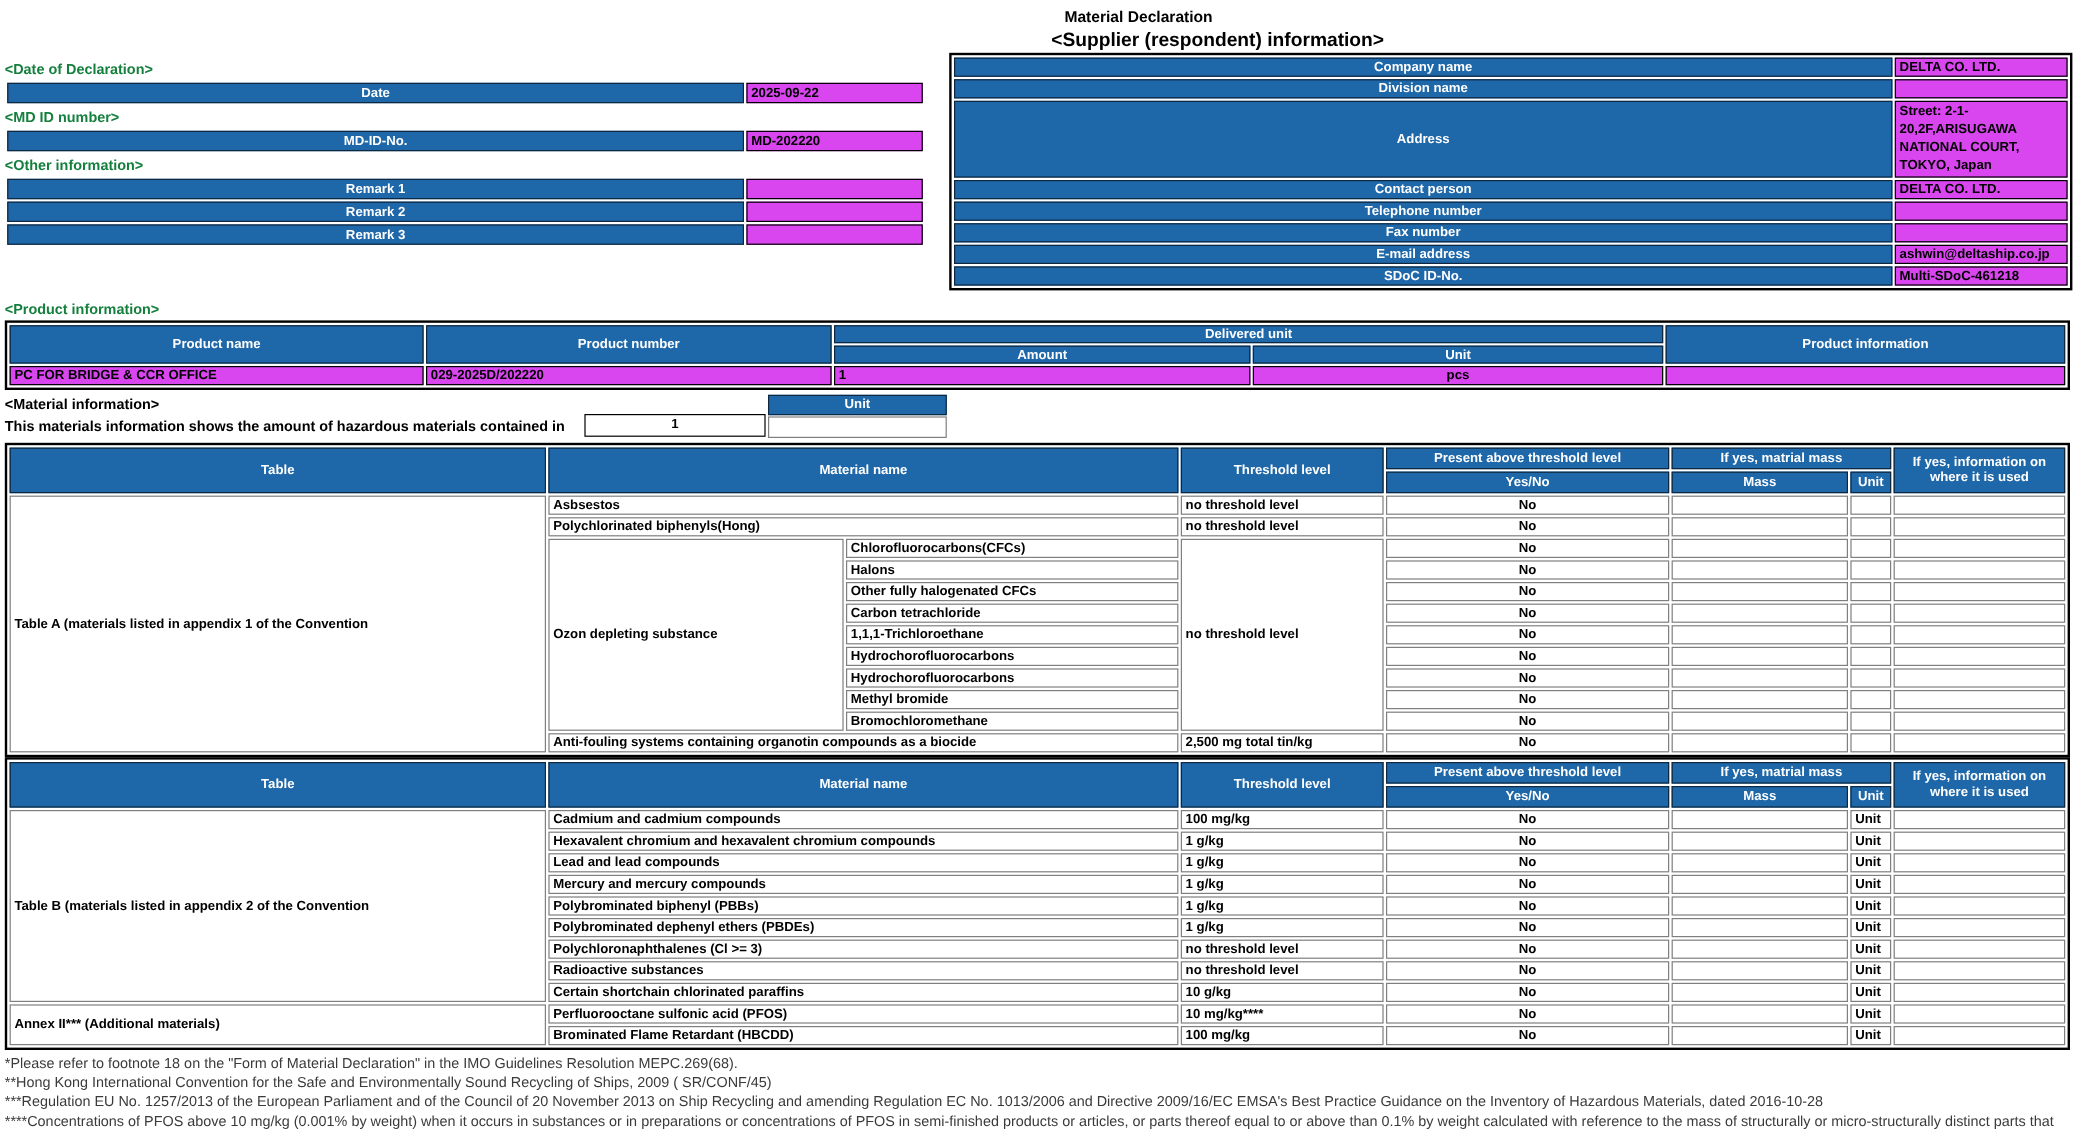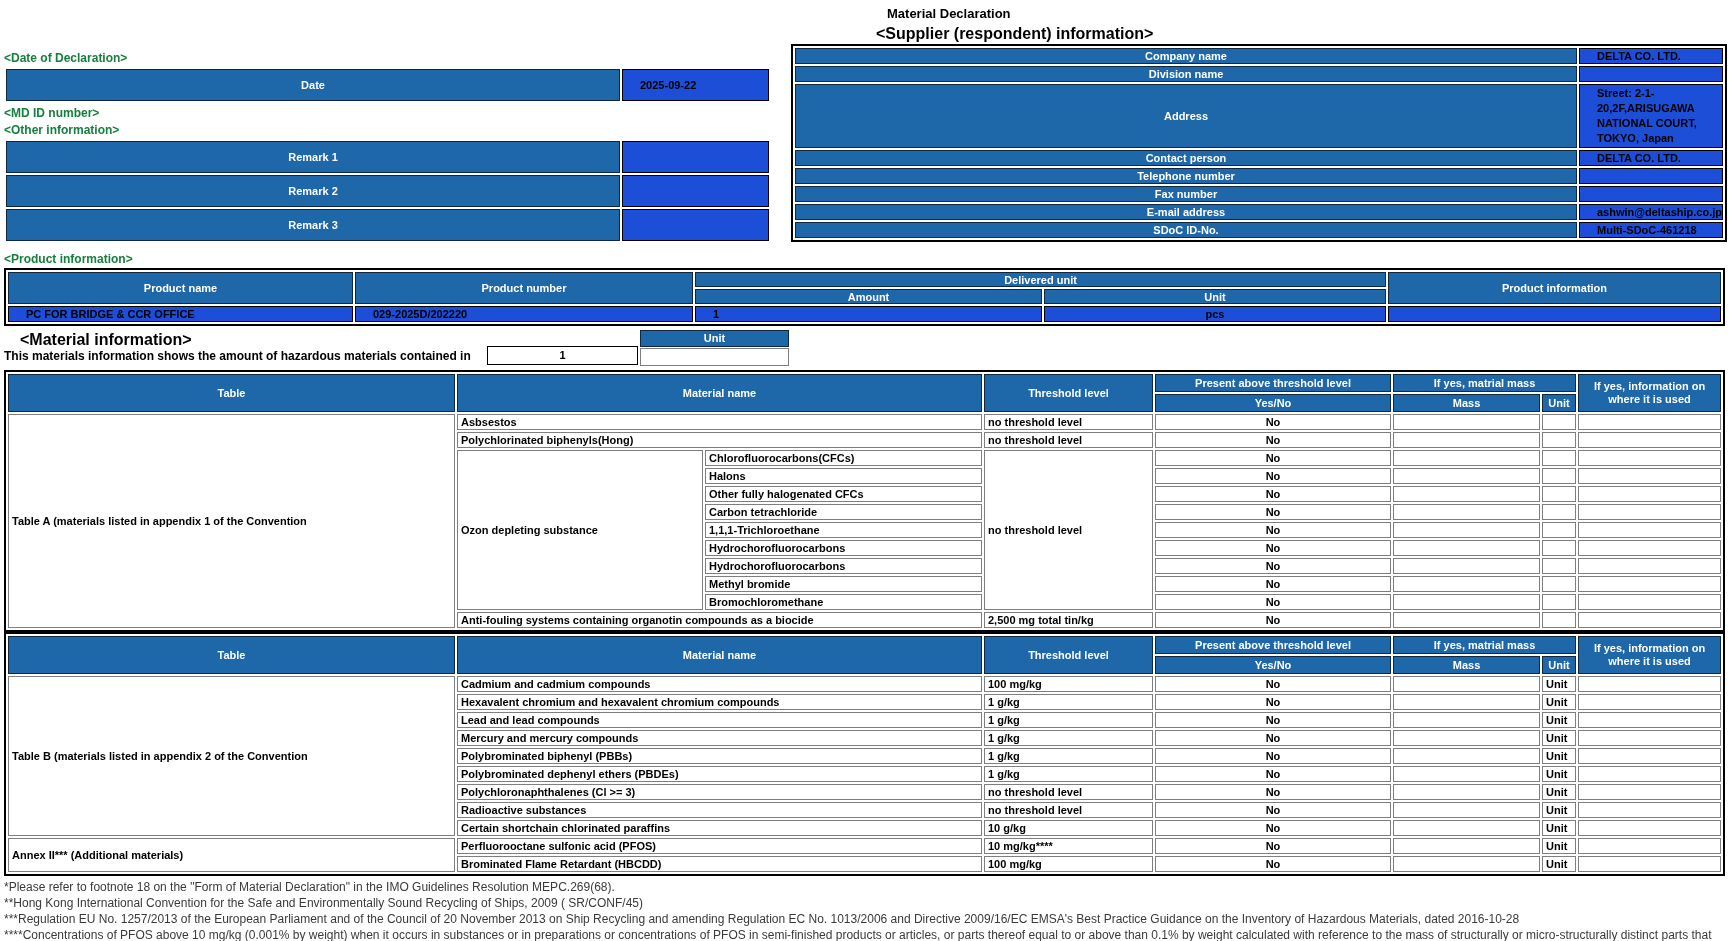--- a/index.html
+++ b/index.html
@@ -14,51 +14,51 @@
   .section-label { font-weight: bold; font-size: 12px; color: #15803d; margin: 3px 0 2px 0; }
 
   table { border-collapse: separate; border-spacing: 2px; table-layout: fixed; }
   td { vertical-align: middle; overflow: hidden; }
 
   .blue {
     background: #1e67a8; color: #fff; font-weight: bold; text-align: center;
     border: 1px solid #10283f; font-size: 11px; padding: 1px 3px;
   }
   .val {
-    background: #1d4ed8; color: #000; font-weight: bold; text-align: left;
-    border: 1px solid #000; font-size: 11px; padding: 1px 17px;
+    background: #d946ef; color: #000; font-weight: bold; text-align: left;
+    border: 1px solid #000; font-size: 11px; padding: 1px 3px;
   }
   .cellg {
     background: #fff; color: #000; font-weight: bold; text-align: left;
     border: 1px solid #7f7f7f; font-size: 11px; padding: 0 3px;
   }
 
   
   .top { display: flex; align-items: flex-start; }
   .top-left { width: 768px; flex: none; padding-top: 48px; }
   .kv { width: 767px; }
-  .kv td { height: 32px; margin-left: 28px; }
+  .kv td { height: 17px; margin-left: 28px; }
   .kv .lab { width: 614px; }
   .top-right { margin-left: 19px; flex: none; }
   .md-title { font-weight: bold; font-size: 13px; margin: 6px 0 4px 96px; }
   .supplier-label { font-weight: bold; font-size: 16px; margin: 0 0 1px 85px; }
   .supplier { width: 936px; border: 2px solid #000; }
   .supplier td { height: 16px; }
   .supplier .lab { width: 782px; }
   .supplier .addr { height: 64px; line-height: 15px; vertical-align: middle; }
 
   
   .product-section { margin-top: 9px; }
   .product { width: 1721px; border: 2px solid #000; }
   .product td { height: 15px; }
   .product .hdrow td { padding: 0 2px; }
 
   
   .mat-intro { position: relative; height: 40px; margin-top: 4px; }
-  .mi-label { position: absolute; left: 16px; top: 1px; font-weight: bold; font-size: 16px; }
+  .mi-label { position: absolute; left: 0; top: 1px; font-weight: bold; font-size: 12px; }
   .mi-line { position: absolute; left: 0; top: 19px; font-weight: bold; font-size: 12px; white-space: nowrap; }
   .mi-amount {
     position: absolute; left: 483px; top: 16px; width: 151px; height: 19px;
     border: 1px solid #000; background: #fff; font-weight: bold; font-size: 11px;
     text-align: center; line-height: 17px;
   }
   .mi-unit-head {
     position: absolute; left: 636px; top: 0; width: 149px; height: 17px;
     background: #1e67a8; color: #fff; font-weight: bold; font-size: 11px;
     text-align: center; line-height: 15px; border: 1px solid #10283f;
@@ -92,20 +92,28 @@
       <table class="kv">
         <tbody>
             <tr>
           <td class="blue lab">Date</td>
           <td class="val">2025-09-22</td>
         </tr>
       </tbody>
         </table>
 
       <div class="section-label">&lt;MD ID number&gt;</div>
+      <table class="kv">
+        <tbody>
+            <tr>
+          <td class="blue lab">MD-ID-No.</td>
+          <td class="val">MD-202220</td>
+        </tr>
+      </tbody>
+        </table>
 
       <div class="section-label">&lt;Other information&gt;</div>
       <table class="kv">
         <tbody>
             <tr>
           <td class="blue lab">Remark 1</td>
           <td class="val"></td>
         </tr>
         <tr>
           <td class="blue lab">Remark 2</td>

